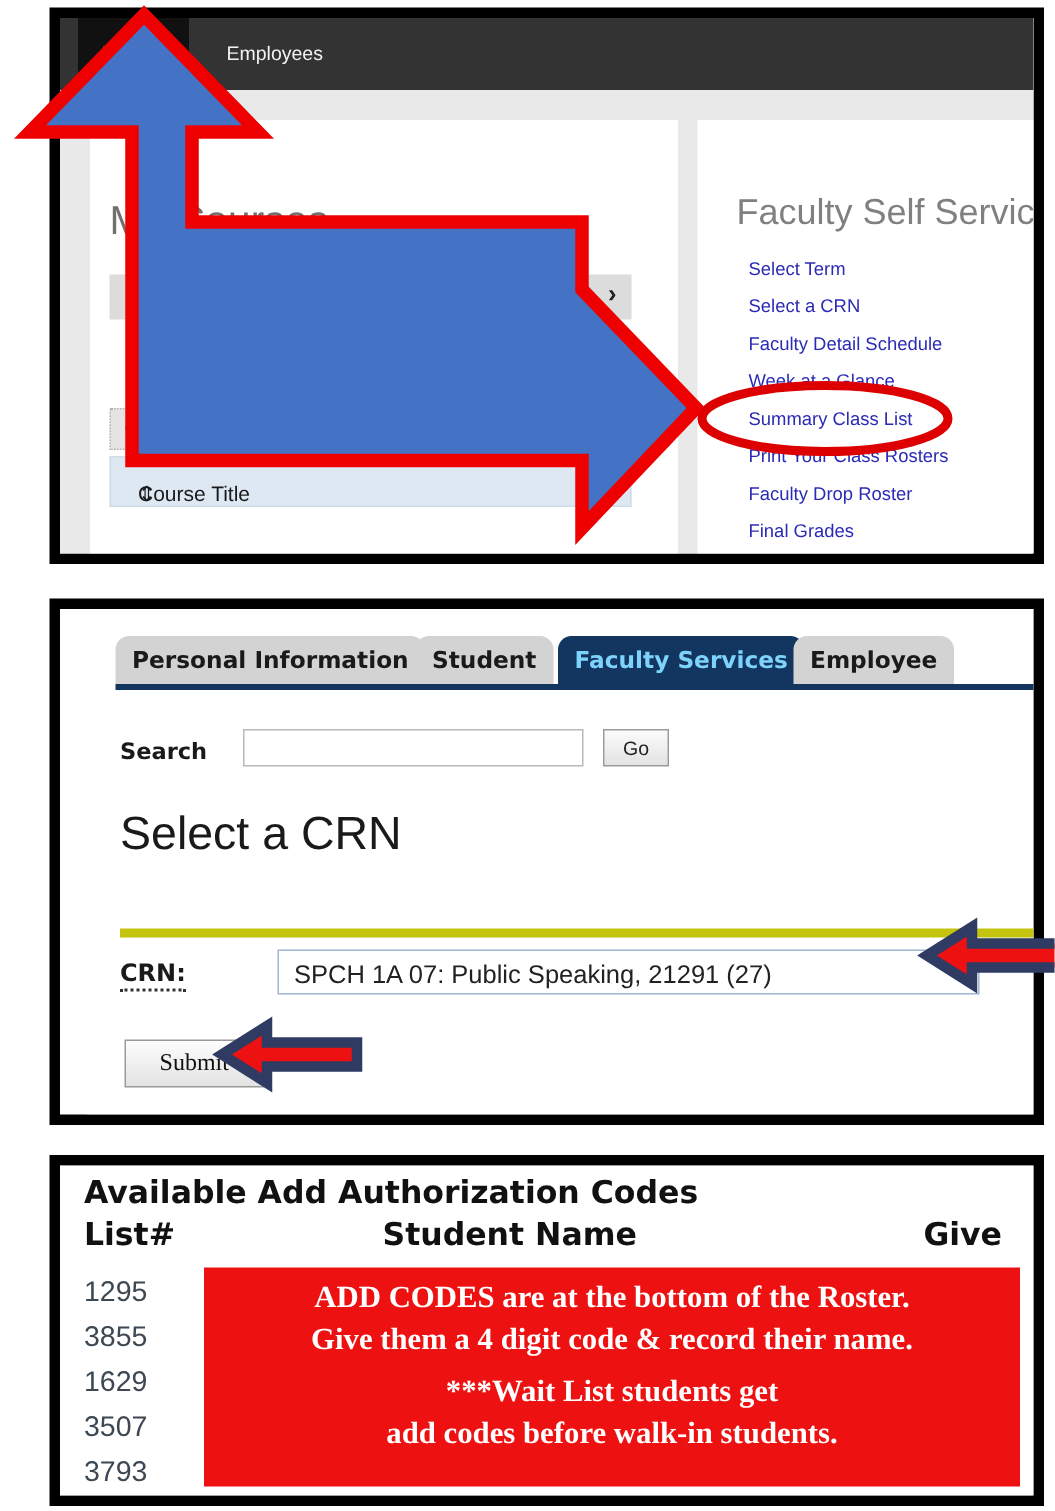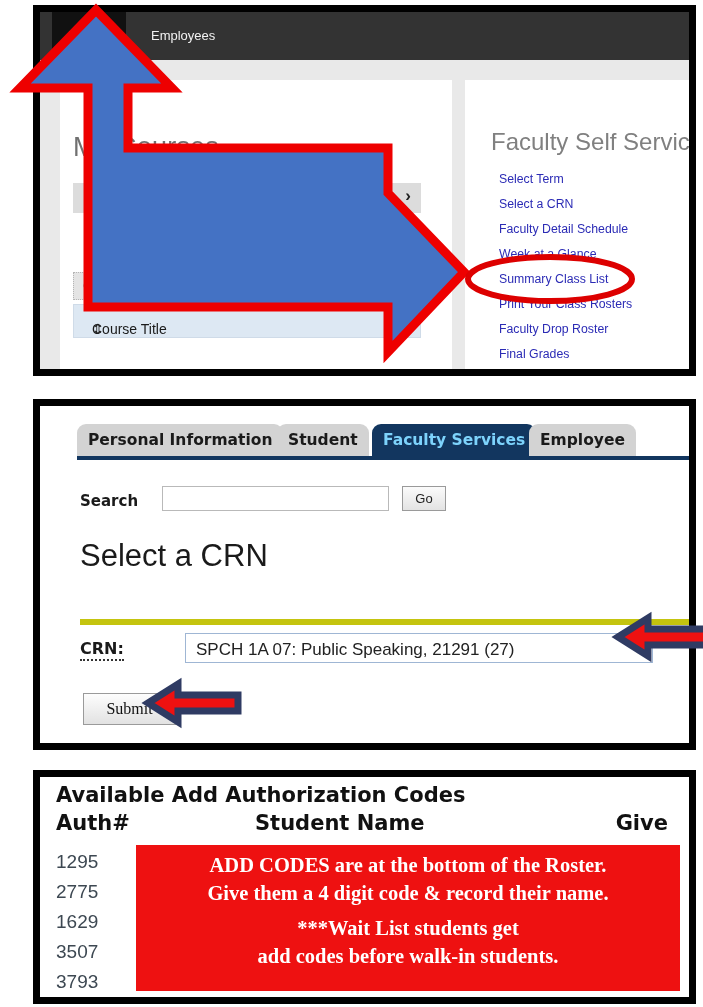--- a/index.html
+++ b/index.html
@@ -504,28 +504,28 @@
 
     <button class="submit-button">Submit</button>
   </div>
 </div>
 
 <div class="panel" id="panel-codes">
   <div class="codes-inner">
     <div class="codes-title">Available Add Authorization Codes</div>
 
     <div class="codes-head">
-      <span class="h-auth">Auth#</span>
+      <span class="h-auth">List#</span>
       <span class="h-name">Student Name</span>
       <span class="h-date">Give</span>
     </div>
 
     <div class="codes-list">
       <div class="code-item">1295</div>
-      <div class="code-item">2775</div>
+      <div class="code-item">3855</div>
       <div class="code-item">1629</div>
       <div class="code-item">3507</div>
       <div class="code-item">3793</div>
     </div>
 
     <div class="red-note">
       <div class="rline">ADD CODES are at the bottom of the Roster.</div>
       <div class="rline">Give them a 4 digit code &amp; record their name.</div>
       <div class="rgap"></div>
       <div class="rline indent">***Wait List students get</div>

